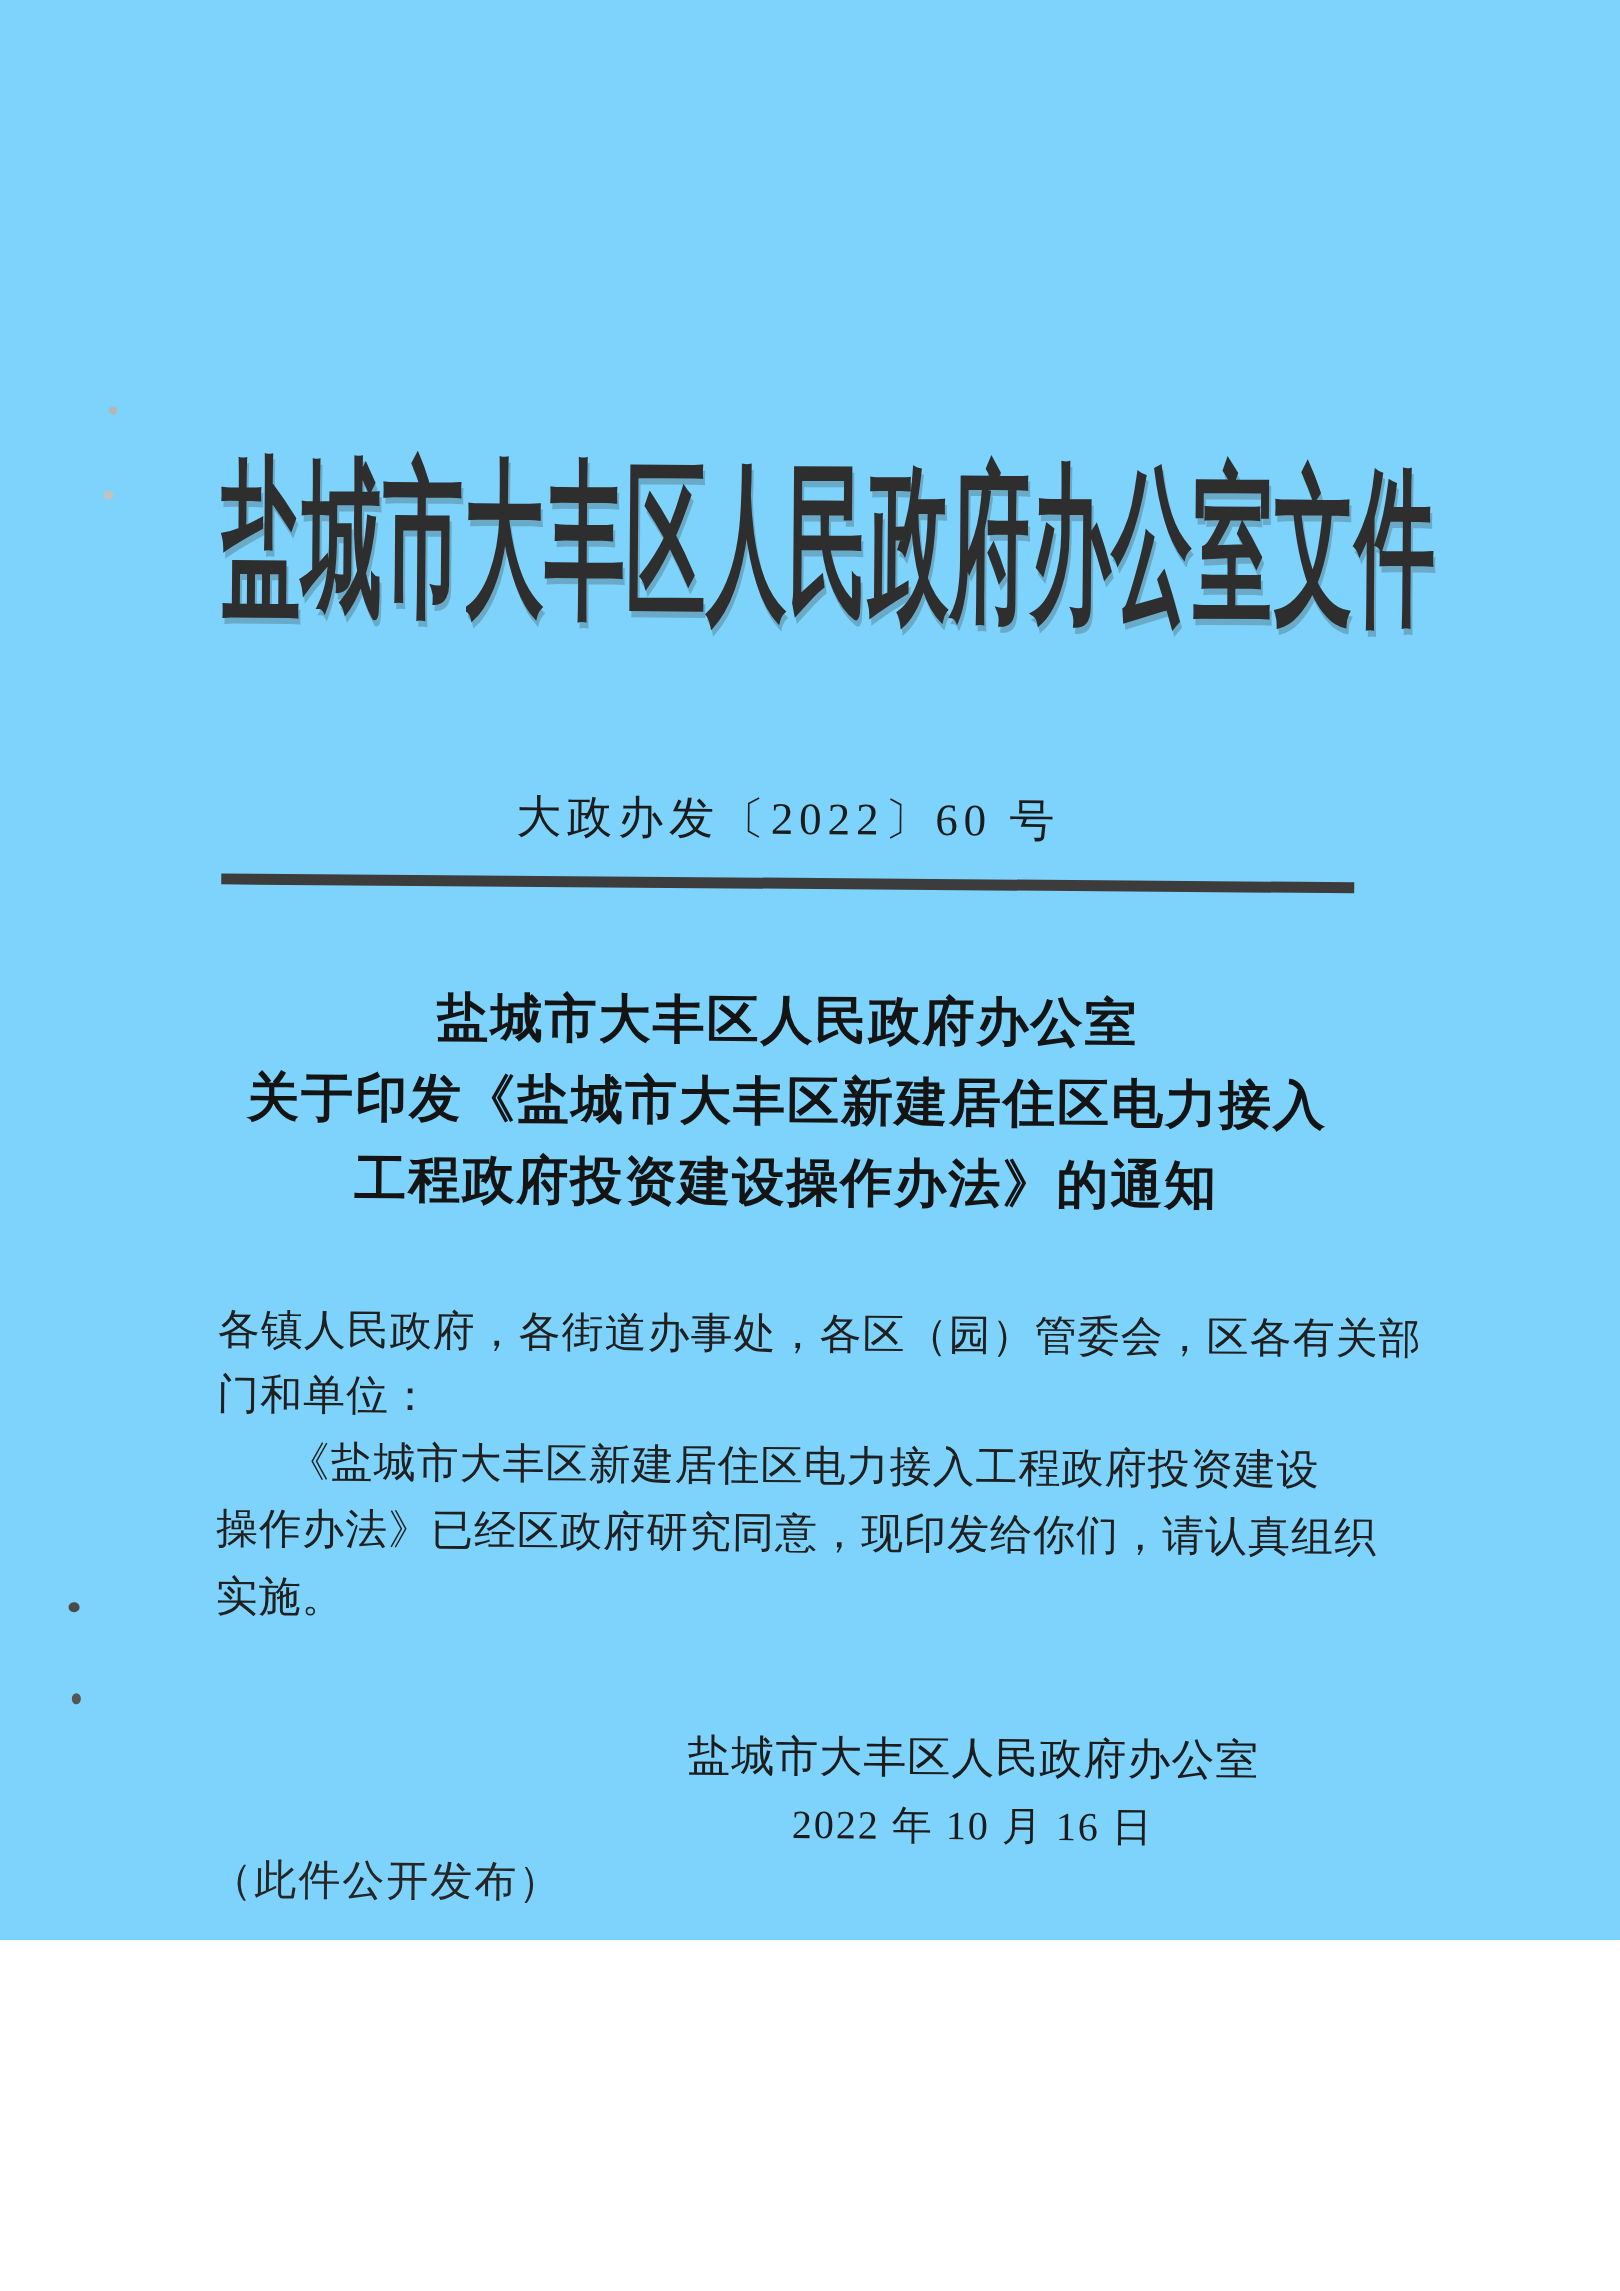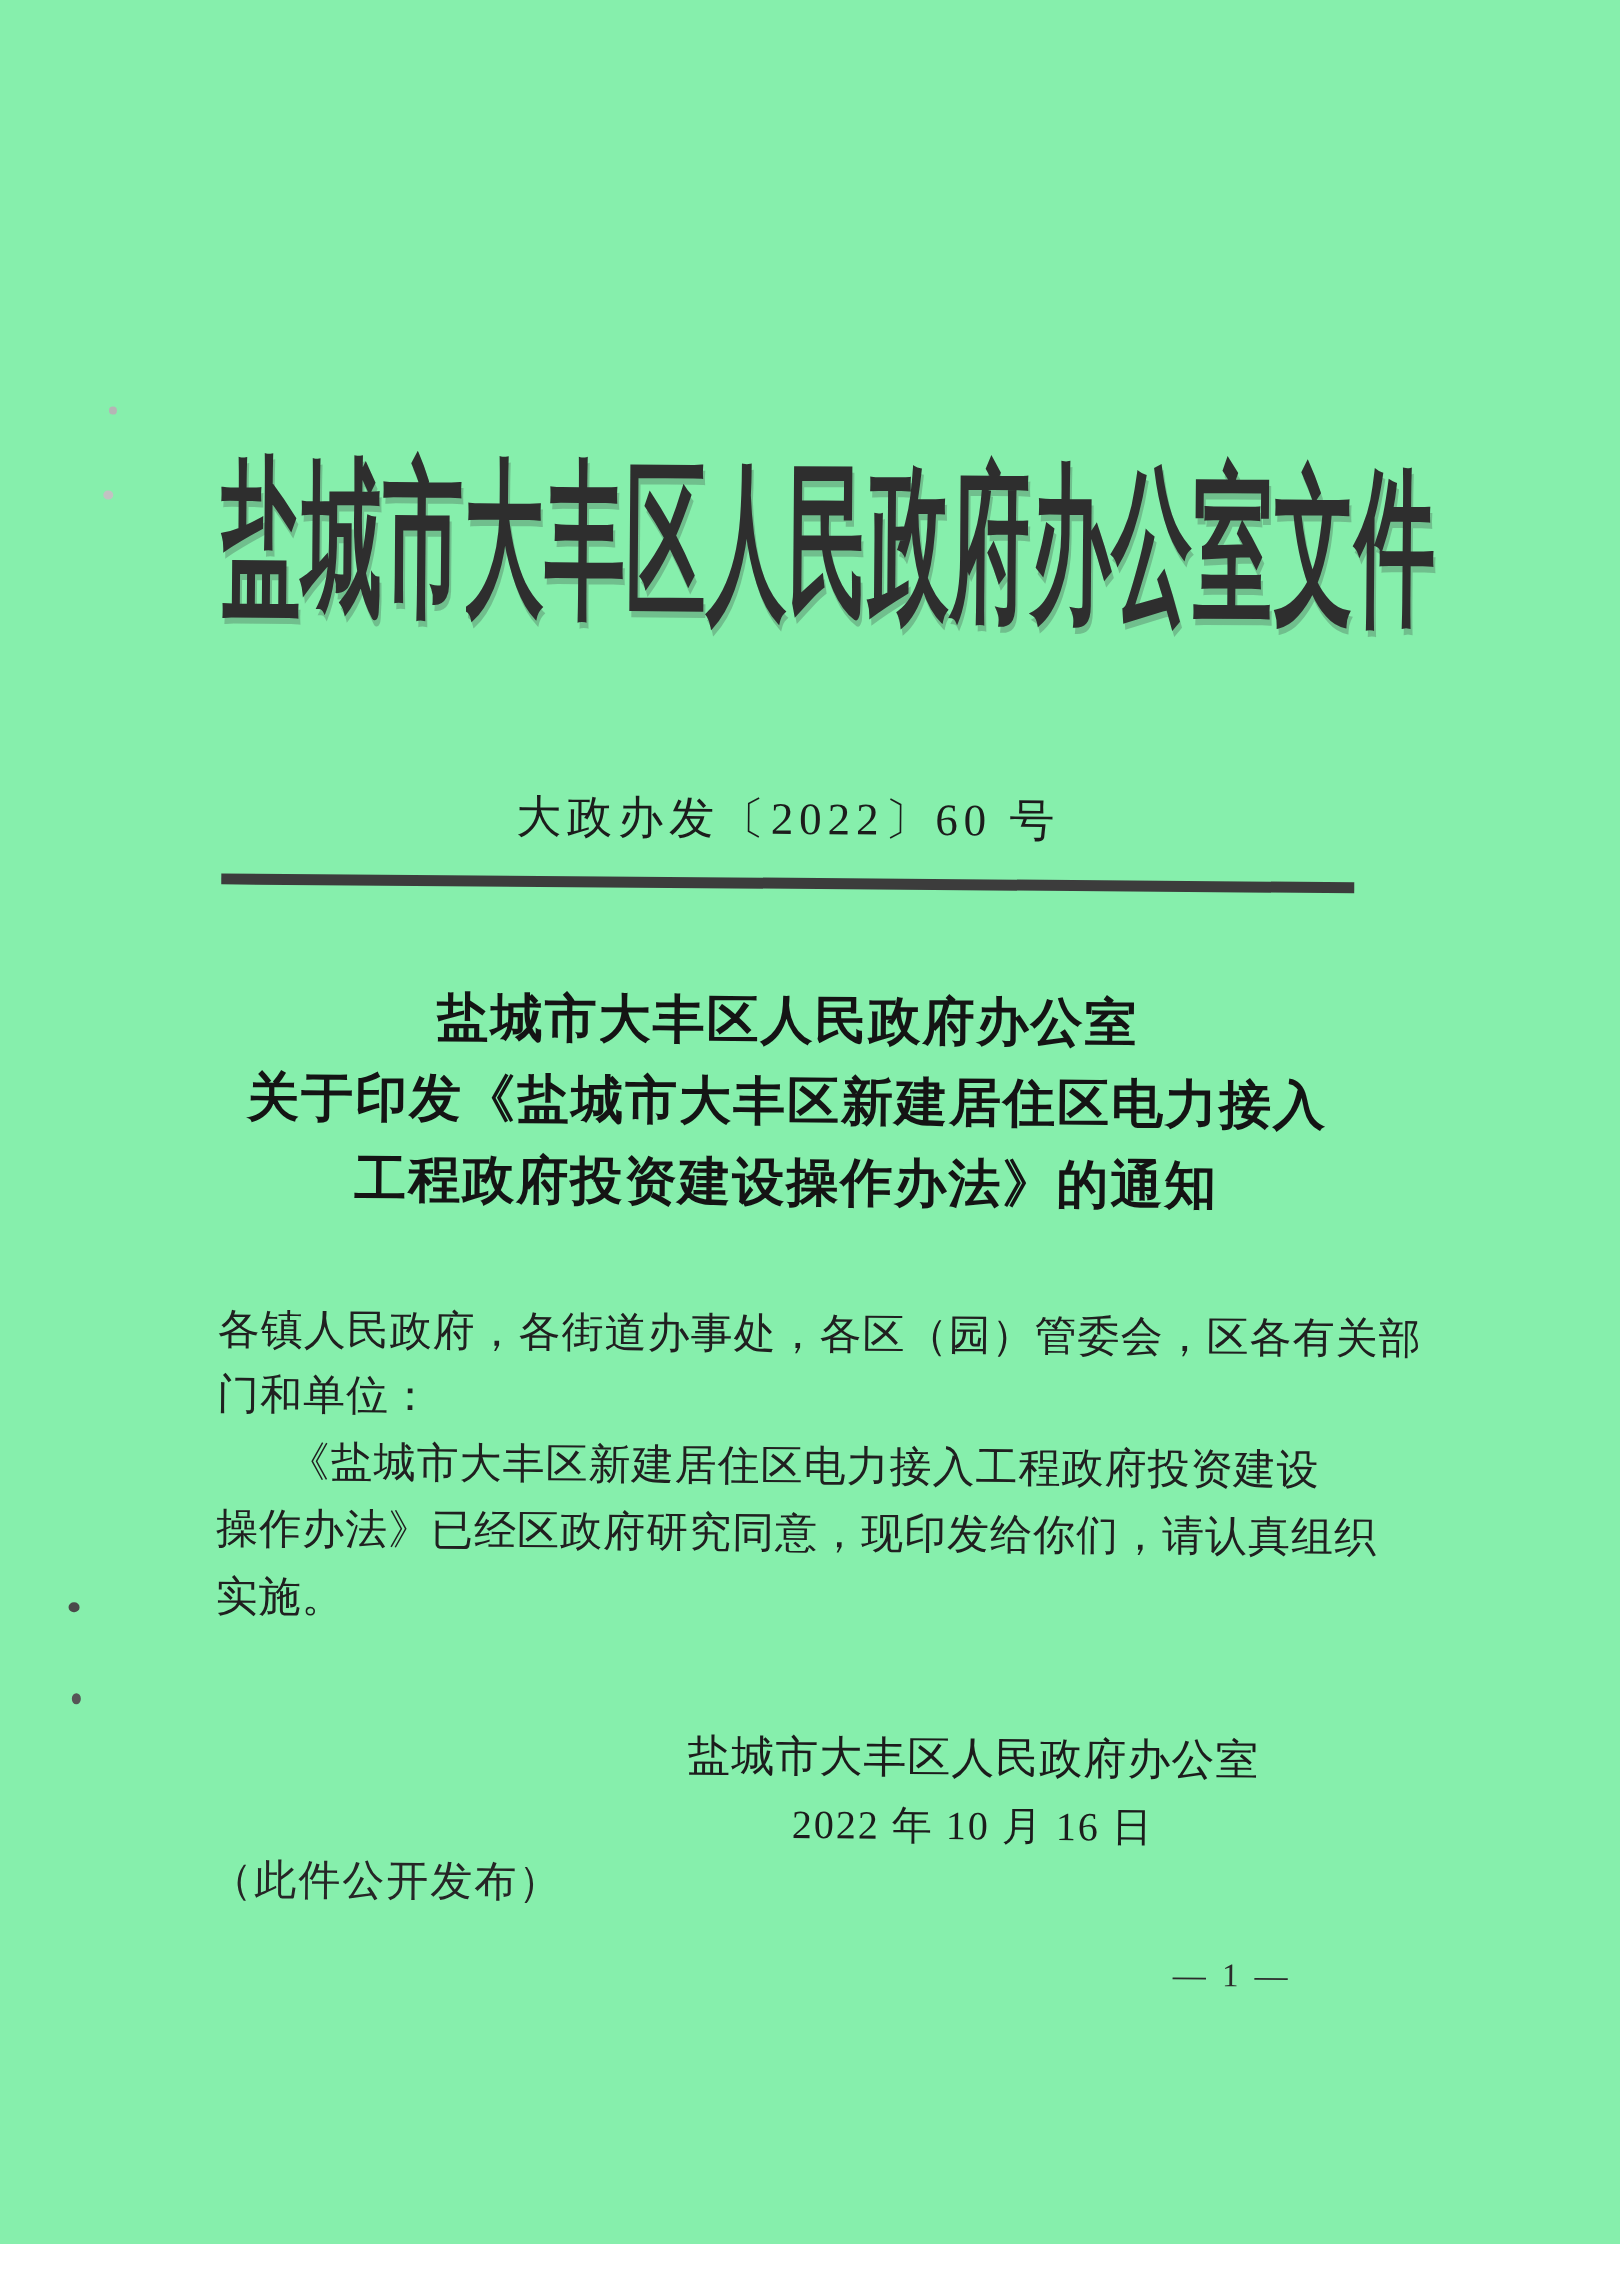--- a/index.html
+++ b/index.html
@@ -3,22 +3,22 @@
 <meta charset="utf-8">
 <style>
   html, body {
     margin: 0;
     padding: 0;
     background: #ffffff;
   }
   .page {
     position: relative;
     width: 1620px;
-    height: 2244px;
-    background: #86efac;
+    height: 1940px;
+    background: #7dd3fc;
     overflow: hidden;
     font-family: "Liberation Serif", "DejaVu Serif", serif;
     color: #1f1f1f;
   }
   
   .tilt {
     position: absolute;
     left: 0; top: 0;
     width: 1620px;
     height: 2292px;

